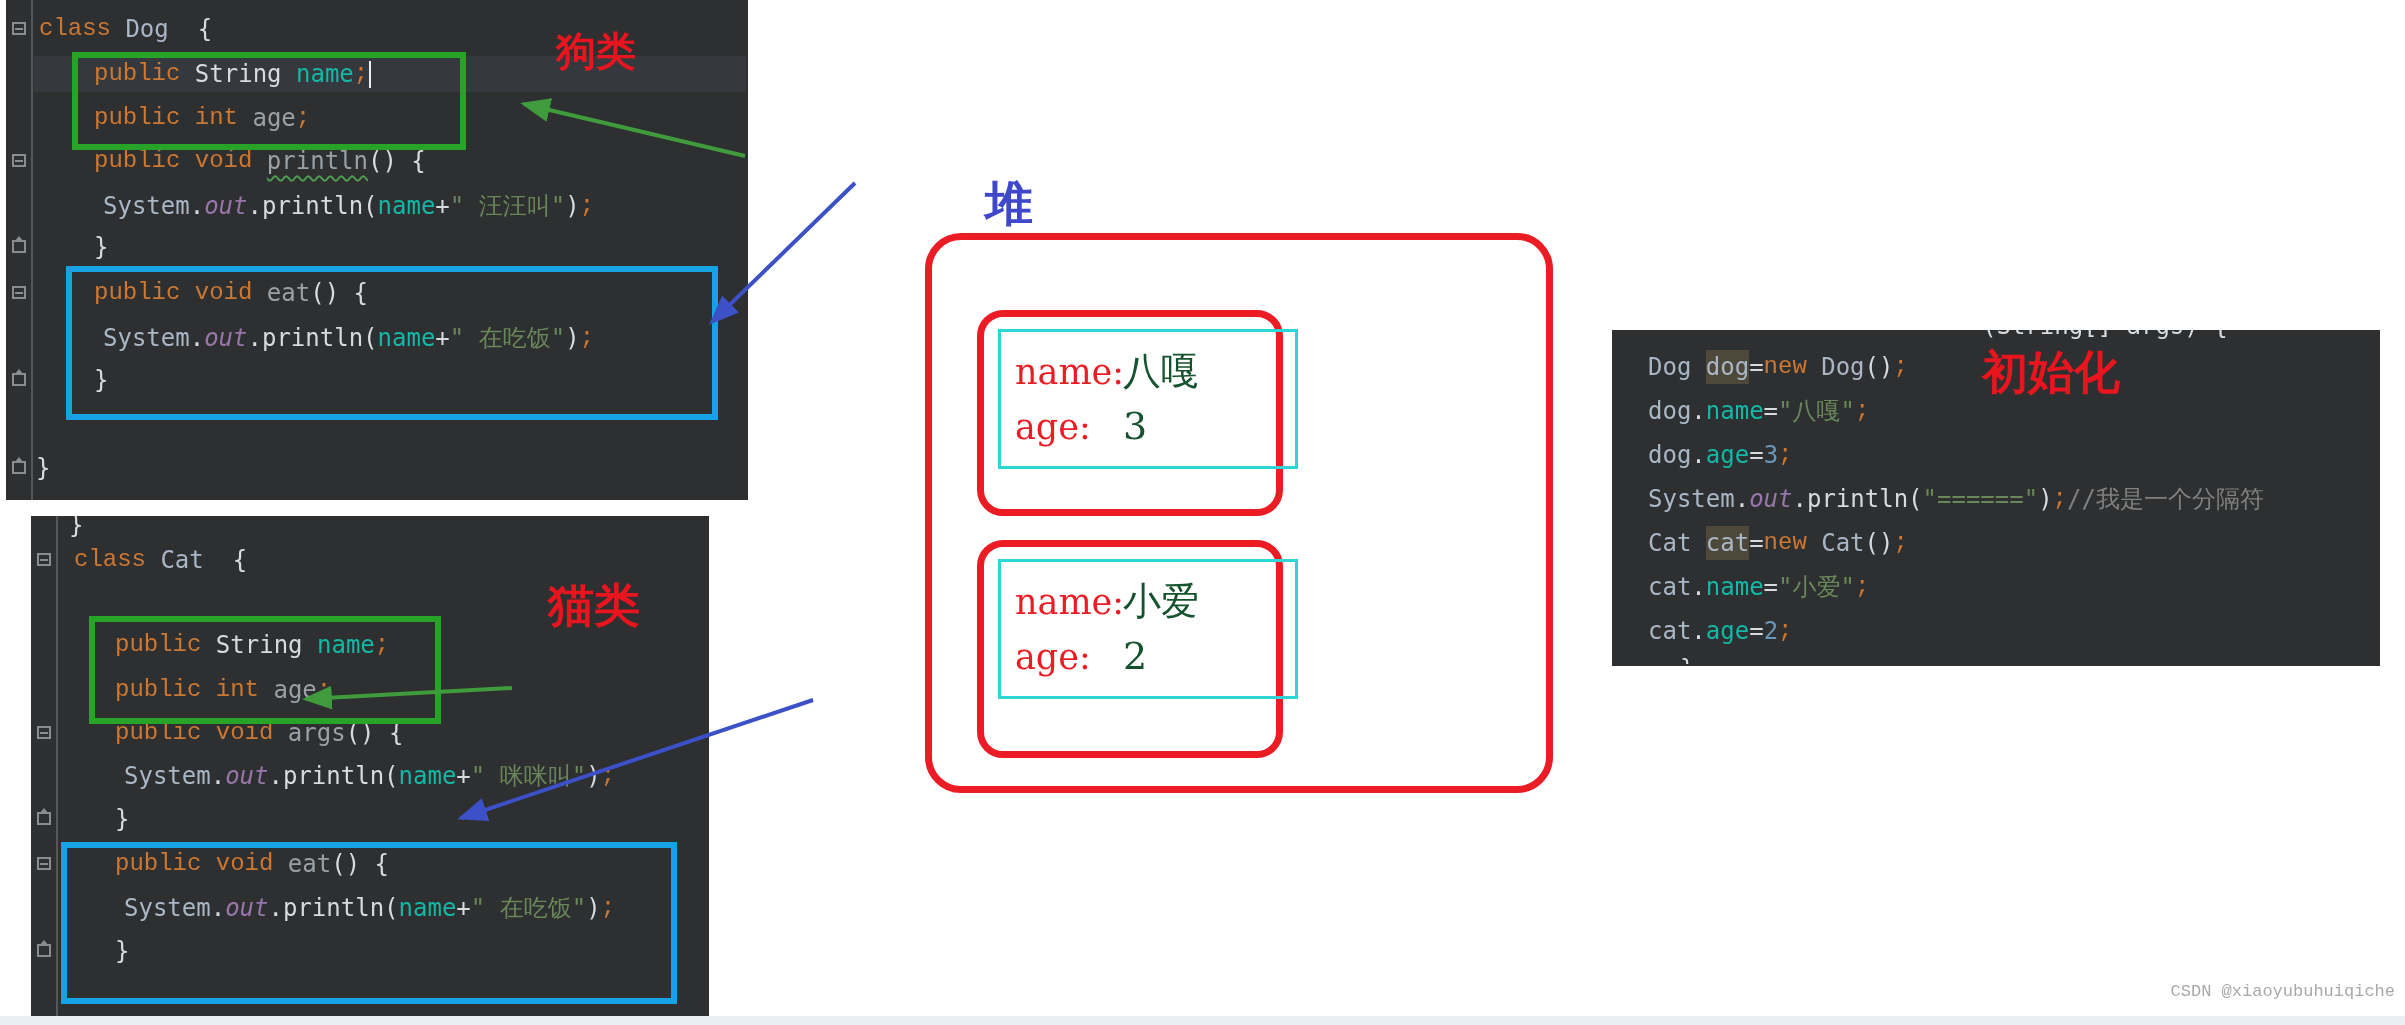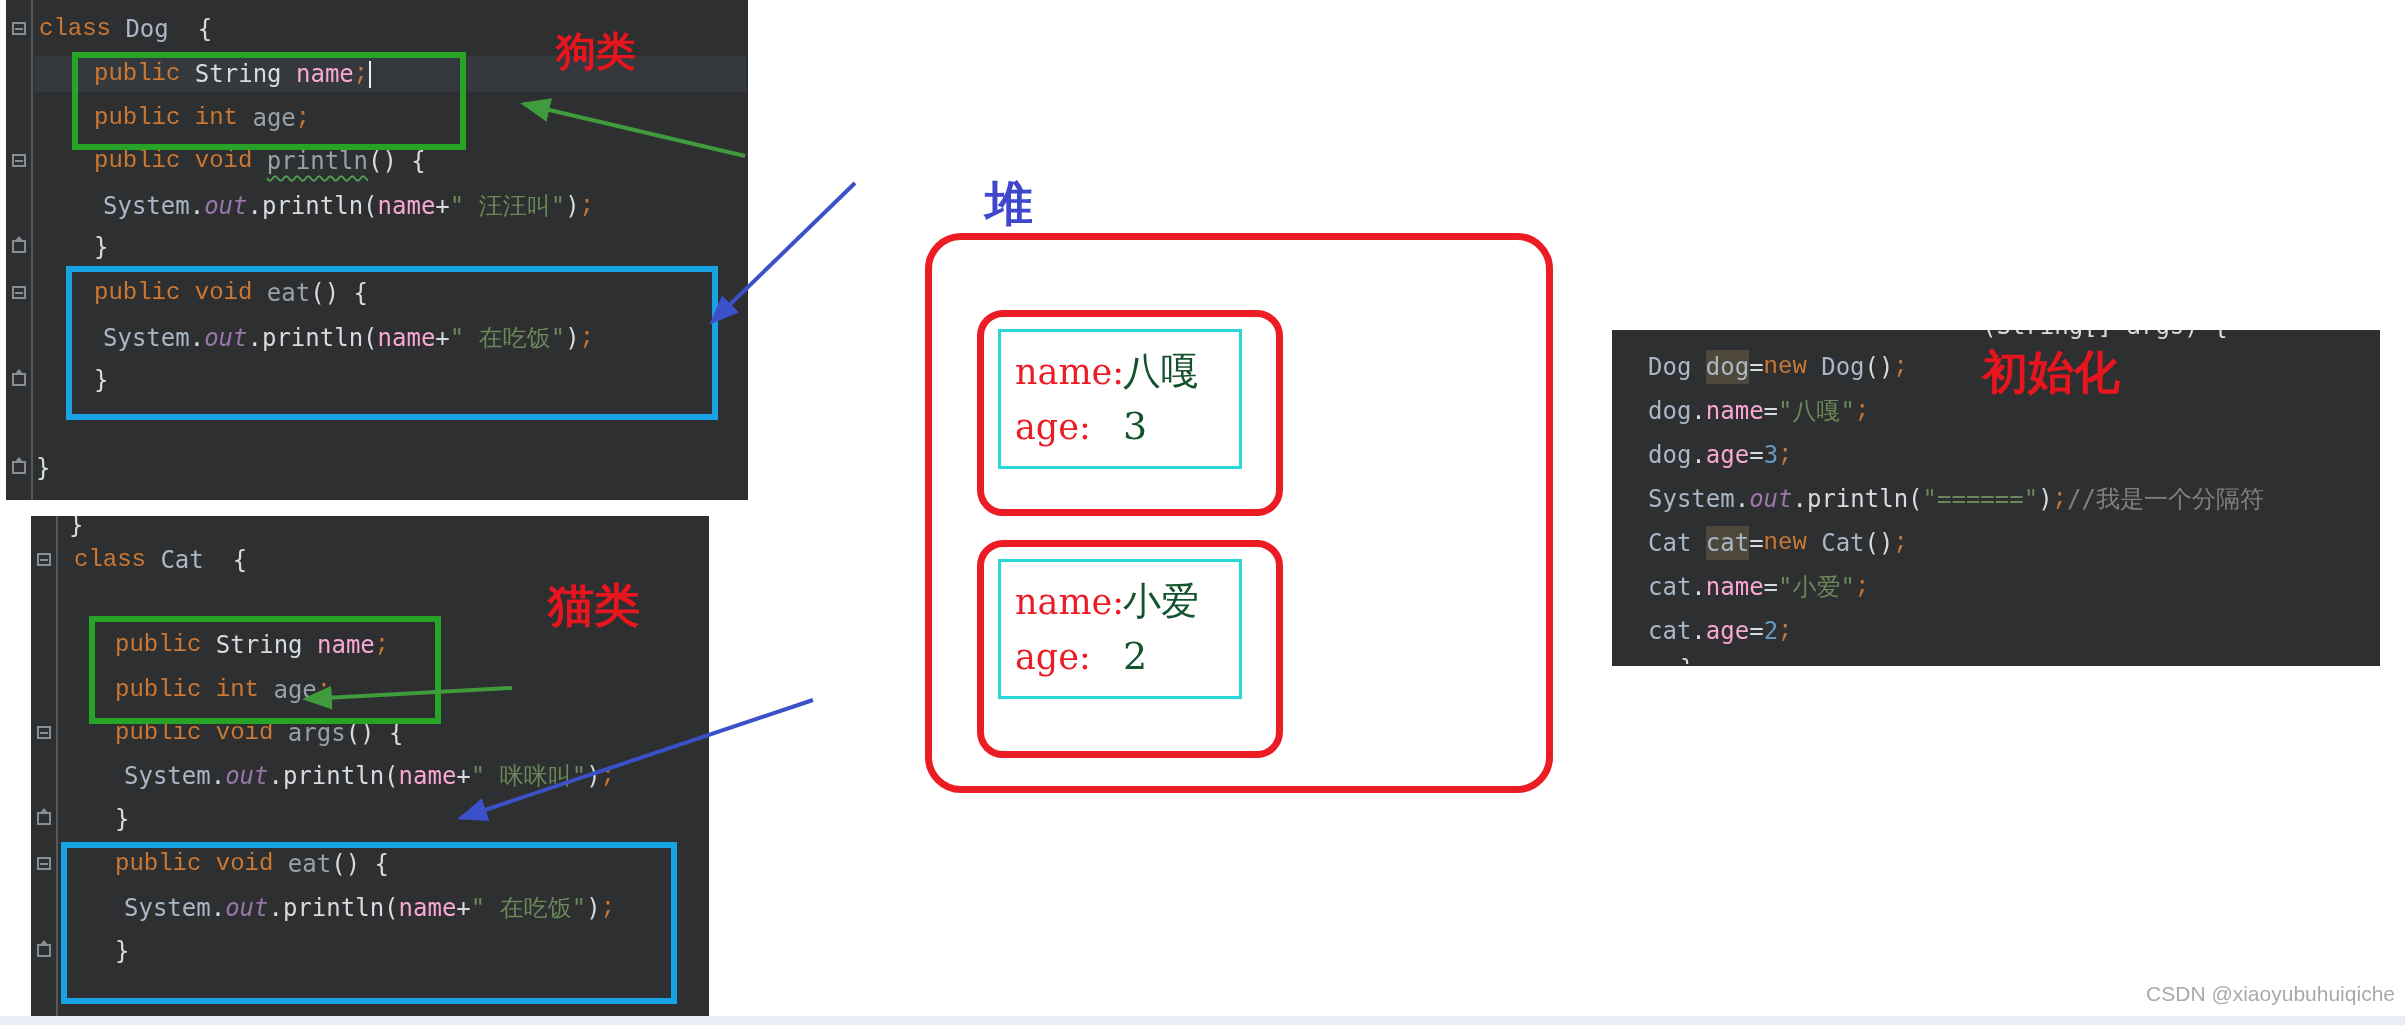--- a/index.html
+++ b/index.html
@@ -11,21 +11,21 @@
   .gutter-line{position:absolute;top:0;bottom:0;left:25px;width:2px;background:#55585a;}
   .code-line{position:absolute;height:34px;display:flex;align-items:center;white-space:pre;
              font-family:"DejaVu Sans Mono",monospace;font-size:24px;line-height:34px;}
   .clip-top{height:13px;overflow:hidden;align-items:flex-end;}
   .clip-bottom{height:12px;overflow:hidden;align-items:flex-start;}
   .hl-row{position:absolute;left:28px;right:2px;height:36px;background:#35383c;}
 
   .tk-k{color:#cc7832;font-family:Liberation Mono, monospace;}            
   .tk-c{color:#a9b7c6;}            
   .tk-w{color:#d8dbde;}            
-  .tk-f{color:#f9a8d4;}            
+  .tk-f{color:#14b8a6;}            
   .tk-d{color:#9aa1a6;}            
   .tk-msq{color:#9aa1a6;text-decoration:underline wavy #4f9e52;
           text-decoration-thickness:2px;text-underline-offset:6px;}
   .tk-s{color:#6a8759;}            
   .tk-n{color:#6897bb;}            
   .tk-g{color:#808080;}            
   .tk-o{color:#9876aa;font-style:italic;}  
   .tk-hl{color:#a9b7c6;background:#4e483a;}
 
   .caret{display:inline-block;width:2px;height:27px;background:#eceff1;margin-left:1px;}
@@ -40,40 +40,40 @@
   
   .gbox{position:absolute;border:6px solid #27a327;}
   .bbox{position:absolute;border:6px solid #17a2e6;}
 
   
   .heap-outer{position:absolute;left:925px;top:233px;width:628px;height:560px;
               border:7px solid #ec1c24;border-radius:36px;box-sizing:border-box;}
   .heap-obj{position:absolute;border:7px solid #ec1c24;border-radius:26px;box-sizing:border-box;}
   .heap-obj.one{left:45px;top:70px;width:306px;height:206px;}
   .heap-obj.two{left:45px;top:300px;width:306px;height:218px;}
-  .cyan-box{position:absolute;left:14px;top:12px;width:244px;height:140px;
+  .cyan-box{position:absolute;left:14px;top:12px;width:300px;height:140px;
             border:3px solid #2bd8d8;box-sizing:border-box;padding:14px 0 0 14px;}
   .hrow{display:flex;align-items:baseline;height:58px;}
   .hkey{font-family:"DejaVu Serif",serif;font-size:35px;color:#ec1c24;width:108px;}
   .hval{font-family:"DejaVu Serif",serif;font-size:38px;color:#14532d;}
   .heap-label{position:absolute;left:985px;top:172px;font-family:"DejaVu Serif",serif;
               font-weight:bold;font-size:48px;color:#3f48cc;}
 
   
   .red-label{position:absolute;color:#e8151f;font-weight:bold;
              font-family:"Liberation Sans",sans-serif;}
   .lab-dog{left:556px;top:24px;font-size:40px;}
   .lab-cat{left:548px;top:575px;font-size:46px;}
   .lab-init{left:1982px;top:342px;font-size:46px;font-family:"DejaVu Serif",serif;}
 
   
   #arrows{position:absolute;left:0;top:0;width:2405px;height:1025px;pointer-events:none;}
   .bottom-strip{position:absolute;left:0;top:1016px;width:2405px;height:9px;background:#e9edf4;}
-  .watermark{position:absolute;right:10px;top:982px;font-size:21px;color:#a9a9a9;
-             font-family:Liberation Sans, sans-serif;}
+  .watermark{position:absolute;right:10px;top:982px;font-size:17px;color:#a9a9a9;
+             font-family:Liberation Mono, monospace;}
 </style>
 </head>
 <body>
 
 <div id="stage">
 
   <div class="editor" id="panel-dog" style="left:6px;top:0;width:742px;height:500px;">
 
   <div class="code-line" style="left: 33px; top: 12px;"><span class="tk-k">class </span><span class="tk-c">Dog</span><span class="tk-w">  {</span></div>
       <div class="hl-row" style="top: 56px;"></div>

